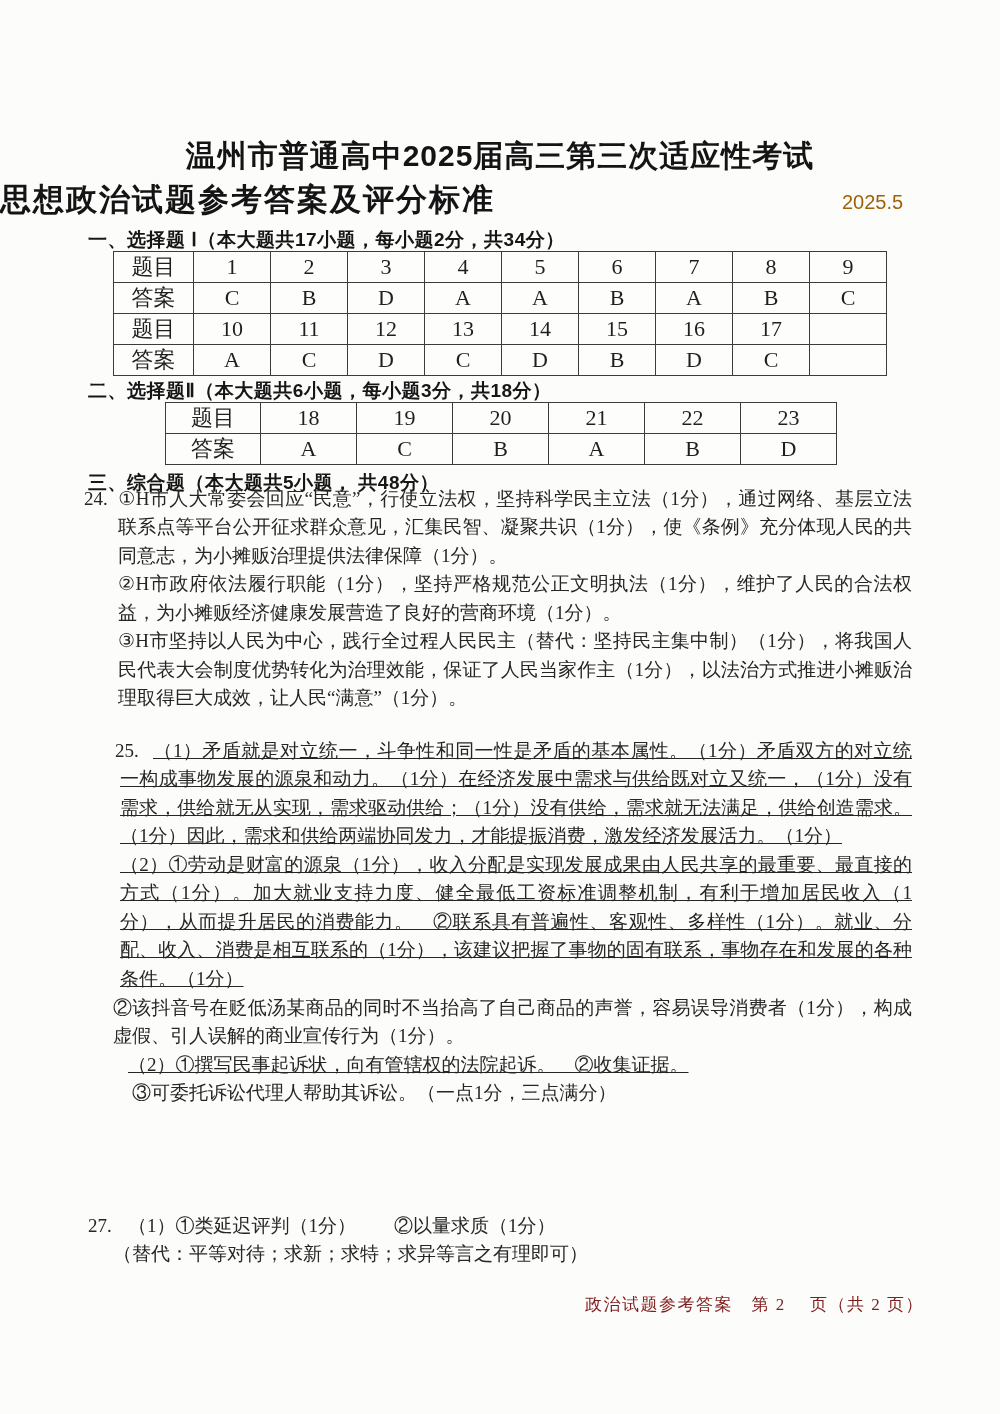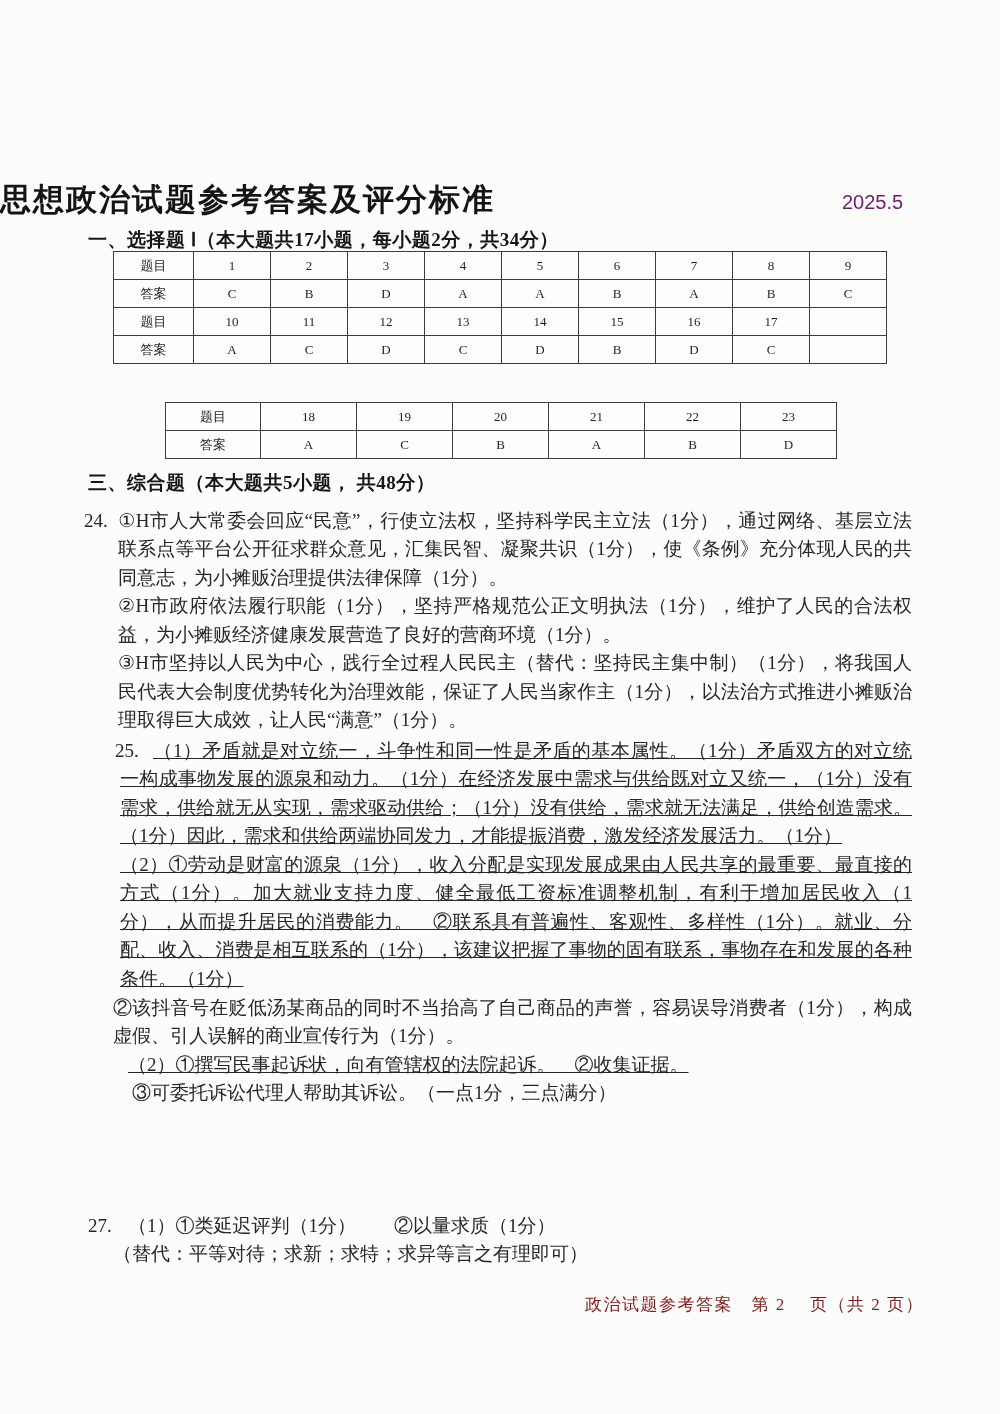--- a/index.html
+++ b/index.html
@@ -14,44 +14,44 @@
     font-family:"Liberation Sans", sans-serif; font-weight:700;
     font-size:30px; letter-spacing:1px; color:#141414;
   }
   .doc-subtitle {
     position:absolute; top:179px; left:0; width:1000px; text-align:left;
     font-family:Liberation Sans, sans-serif; font-weight:700;
     font-size:31px; letter-spacing:2px; color:#141414;
   }
   .doc-date {
     position:absolute; top:191px; left:842px;
-    font-family:"Liberation Sans", sans-serif; font-size:20px; color:#701a75;
+    font-family:"Liberation Sans", sans-serif; font-size:20px; color:#a16207;
   }
   .sec-heading {
-    position:absolute; font-family:Liberation Serif, serif;
+    position:absolute; font-family:Liberation Sans, sans-serif;
     font-weight:700; font-size:19px; color:#161616; letter-spacing:0.5px;
     white-space:nowrap;
   }
   #h-sec1 { top:227px; left:88px; }
   #h-sec2 { top:378px; left:88px; }
   #h-sec3 { top:470px; left:88px; }
   table {
     position:absolute; border-collapse:collapse; table-layout:fixed;
-    font-size:13px; color:#1f1f1f; text-align:center; background:#fdfdfc;
+    font-size:22px; color:#1f1f1f; text-align:center; background:#fdfdfc;
   }
   td { border:1.6px solid #3c3c3c; height:28px; padding:0 2px; overflow:hidden; }
   #table1 { top:251px; left:113px; width:773px; }
   #table2 { top:402px; left:165px; width:671px; }
   .question {
     position:absolute; font-size:19px; line-height:28.45px;
     text-align:justify; color:#262626;
   }
   .para { margin:0; }
   .qnum { display:inline-block; text-indent:0; }
-  #q24 { top:507px; left:118px; width:794px; }
+  #q24 { top:485px; left:118px; width:794px; }
   #q24 .p-first { text-indent:-34px; }
   #q24 .qnum { width:34px; }
   #q25 { top:737px; left:120px; width:792px;text-decoration:underline; }
   #q25 .p-first { text-indent:-5px; }
   #q25 .qnum { width:38px; }
   #q26 { top:994px; left:118px; width:794px; }
   #q26 .p-first { text-indent:-35px; }
   #q26 .qnum { width:35px; }
   #q26 .p2 { margin-left:-5px; }
   #q26 .p3 { margin-left:10px;text-decoration:underline; }
@@ -63,20 +63,21 @@
   .footer {
     position:absolute; top:1293px; left:0; width:924px; text-align:right;
     font-size:17px; letter-spacing:1.5px; color:#7f1d1d;
   }
 </style>
 </head>
 <body>
 
 <div class="page">
 
+  <div class="doc-title">温州市普通高中2025届高三第三次适应性考试</div>
   <div class="doc-subtitle">思想政治试题参考答案及评分标准</div>
   <div class="doc-date">2025.5</div>
 
   <div class="sec-heading" id="h-sec1">一、选择题 Ⅰ（本大题共17小题，每小题2分，共34分）</div>
 
   <table id="table1">
     <colgroup>
       <col style="width:80px">
         <col style="width:77px">
         <col style="width:77px">
@@ -133,20 +134,21 @@
           <td>C</td>
           <td>D</td>
           <td>B</td>
           <td>D</td>
           <td>C</td>
           <td></td>
         </tr>
       </tbody>
   </table>
 
+  <div class="sec-heading" id="h-sec2">二、选择题Ⅱ（本大题共6小题，每小题3分，共18分）</div>
 
   <table id="table2">
     <colgroup>
       <col style="width:95px">
         <col style="width:96px">
         <col style="width:96px">
         <col style="width:96px">
         <col style="width:96px">
         <col style="width:96px">
         <col style="width:96px">

